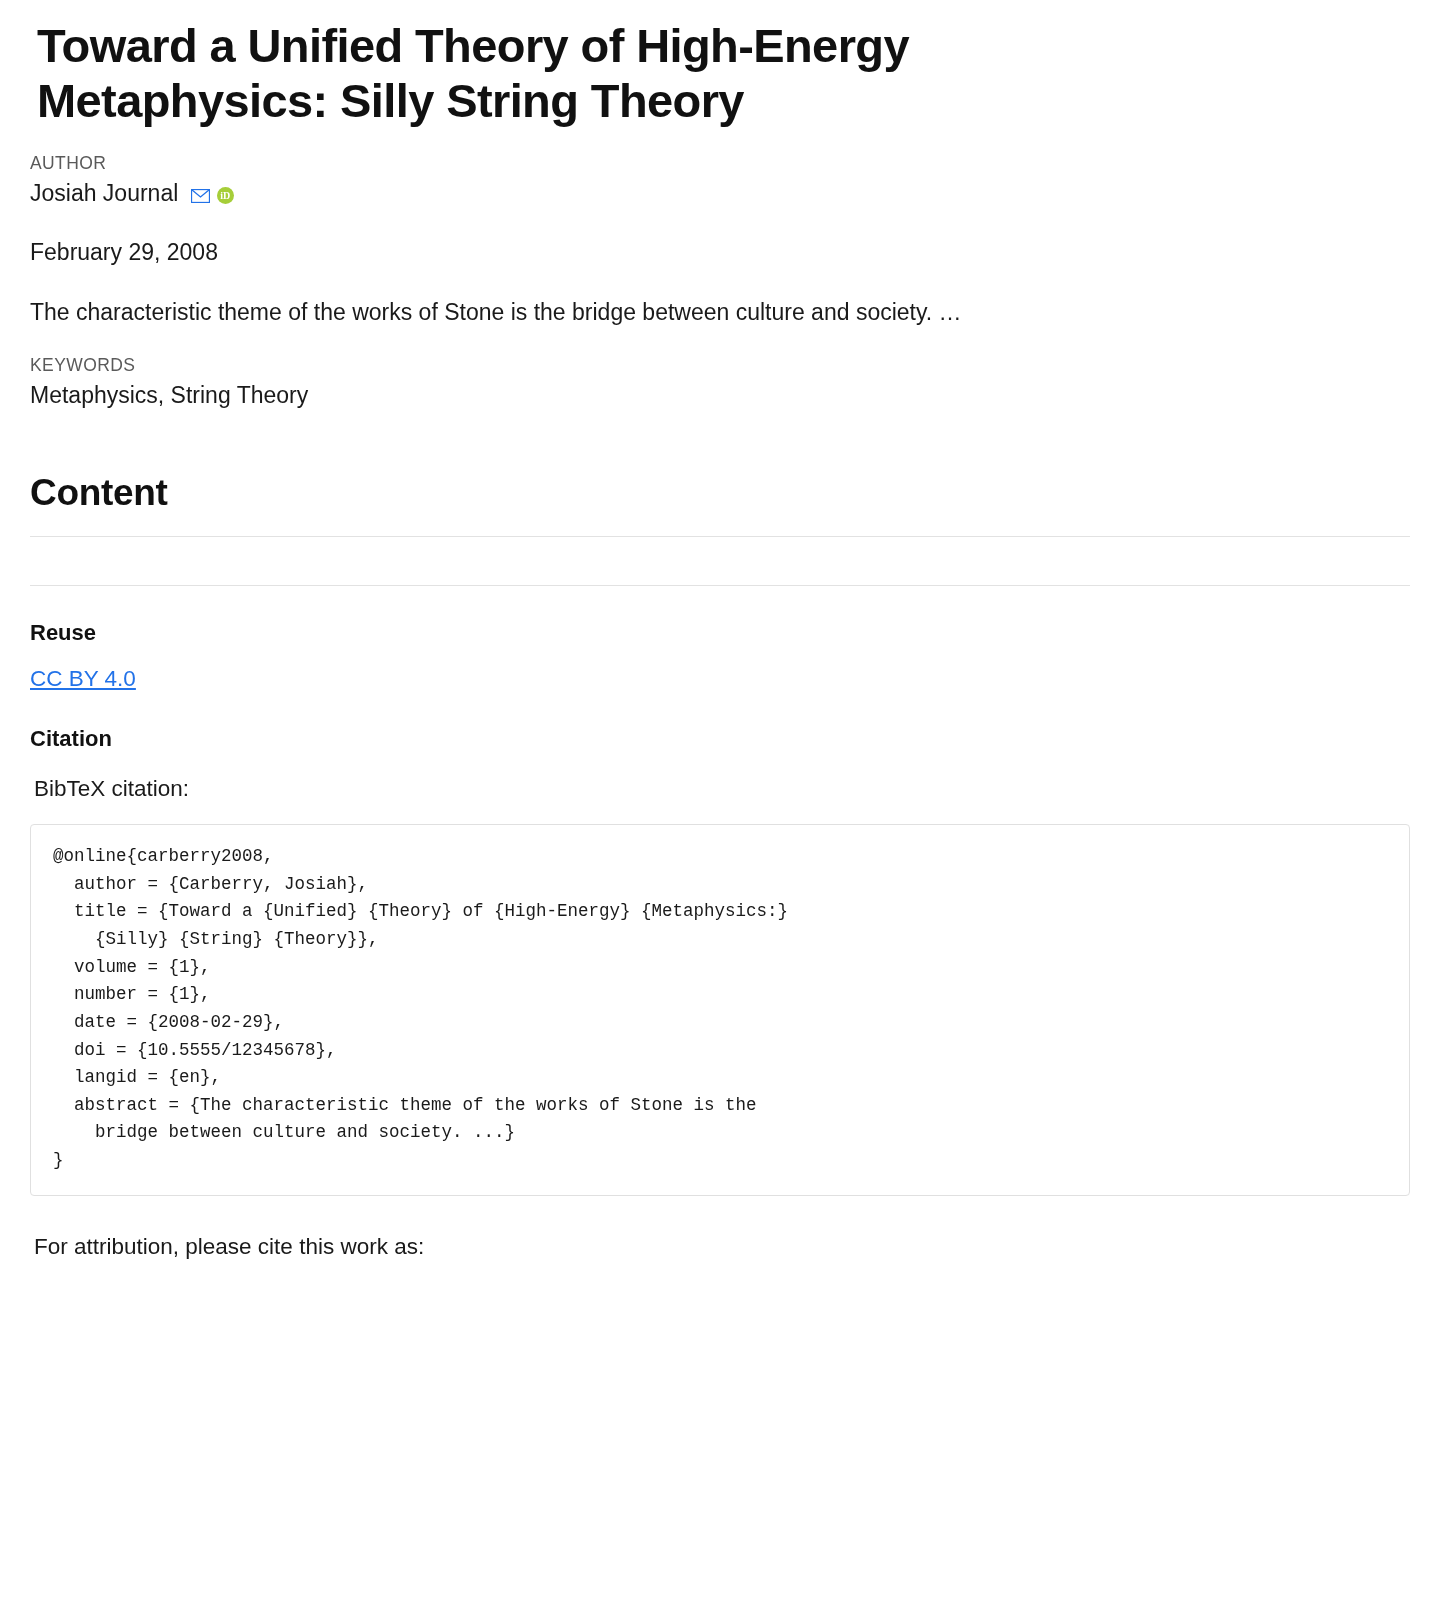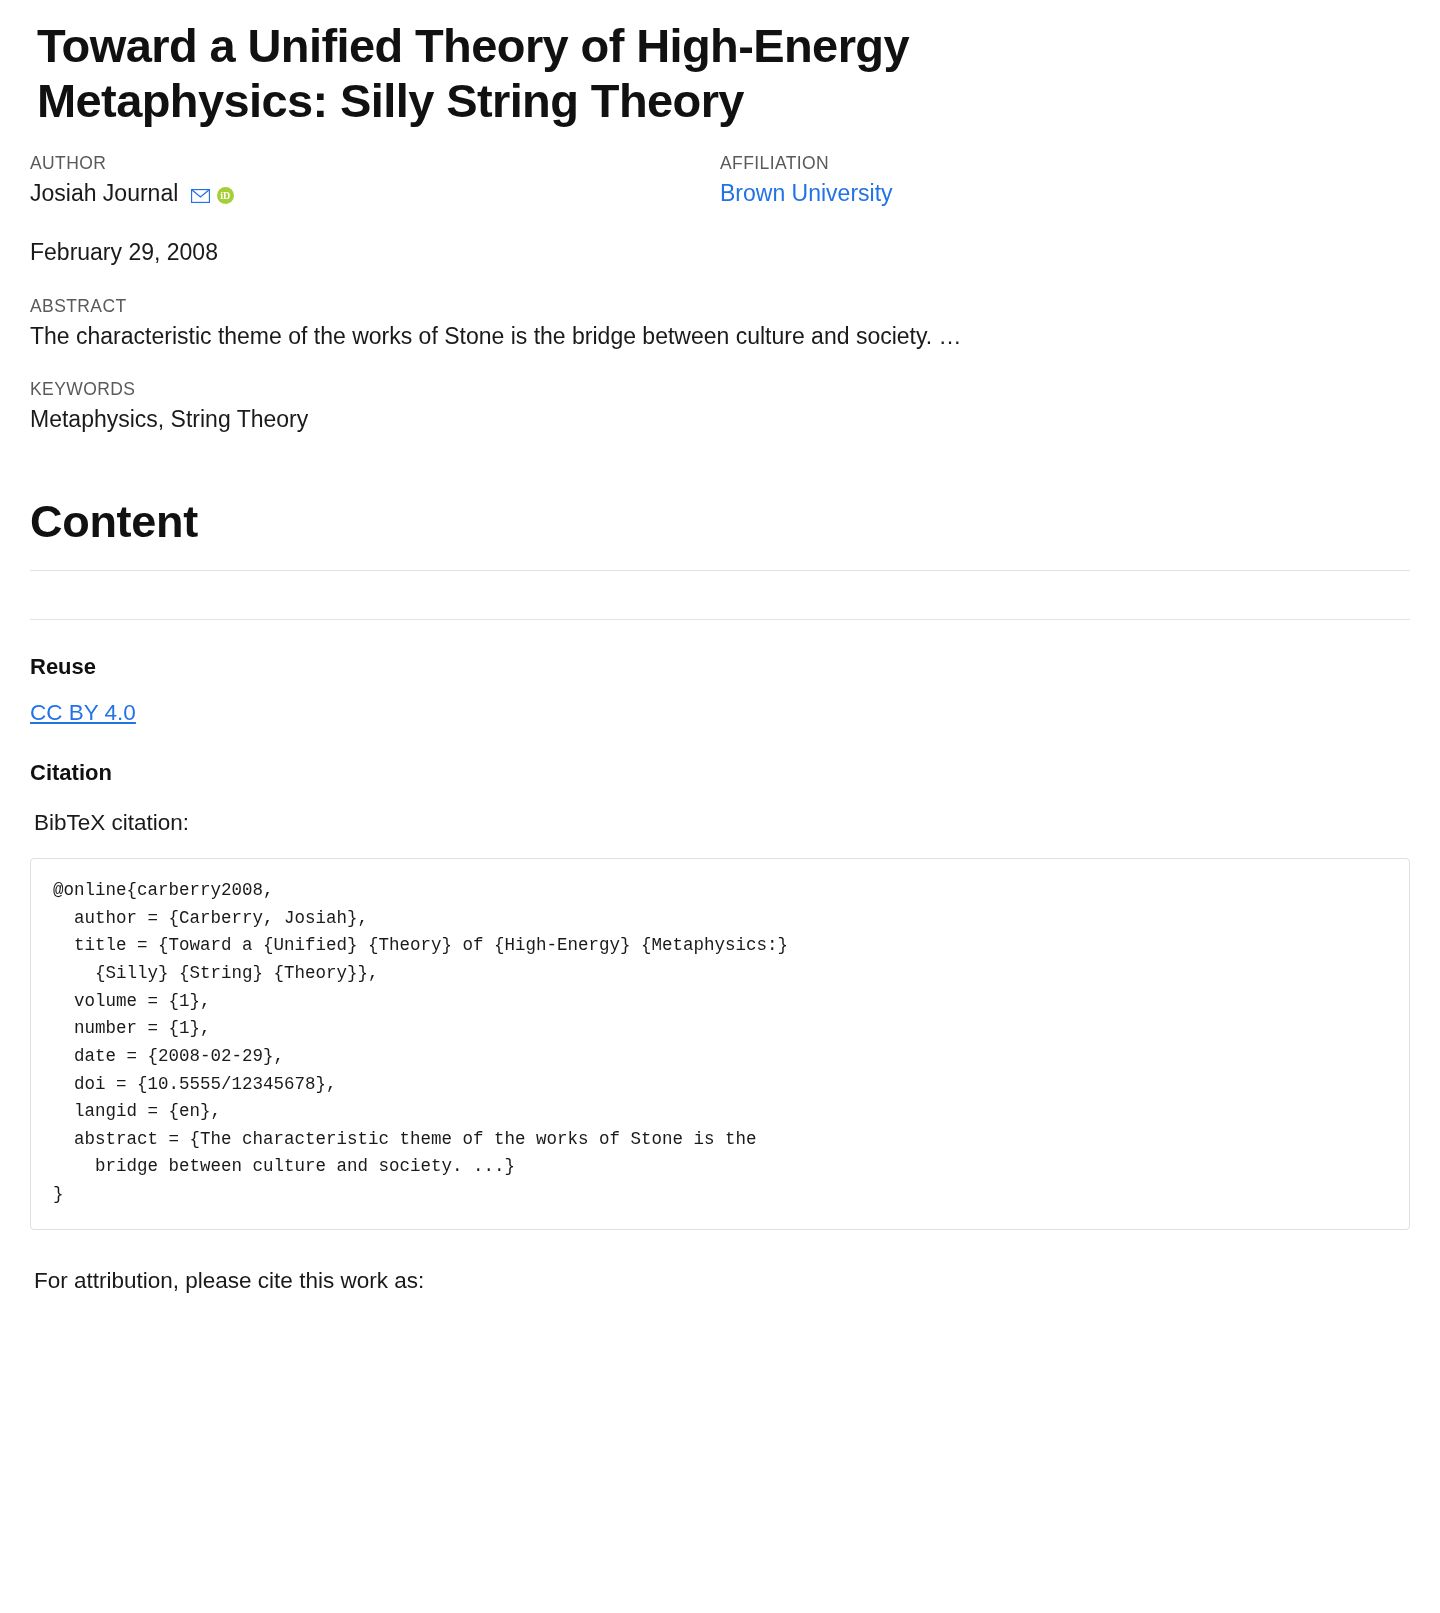--- a/index.html
+++ b/index.html
@@ -72,21 +72,21 @@
     color: #ffffff;
     font-size: 10px;
     font-weight: bold;
     font-family: "Liberation Serif", serif;
     line-height: 17px;
     text-align: center;
   }
   .full-row { grid-column: 1 / -1; }
 
   h2.content-heading {
-    font-size: 45px;
+    font-size: 37px;
     font-weight: bold;
     letter-spacing: -0.3px;
     margin: 34px 0 22px 0;
     color: #111111;
   }
   hr.rule {
     border: 0;
     border-top: 1px solid #e2e2e2;
     margin: 0;
   }
@@ -157,33 +157,26 @@
             <svg width="19" height="14" viewBox="0 0 19 14" aria-hidden="true">
               <rect x="0.5" y="0.5" width="18" height="13" fill="none" stroke="#2272e8" stroke-width="1.3"></rect>
               <path d="M0.5 0.5 L9.5 8 L18.5 0.5" fill="none" stroke="#2272e8" stroke-width="1.3"></path>
             </svg>
           </span>
           <span class="orcid-icon"></span>
         </span>
       </div>
     </div>
 
-    <div>
-      <div class="meta-label">AFFILIATION</div>
-      <div class="meta-value">
-        <a class="link" href="#">Brown University</a>
-      </div>
-    </div>
 
     <div class="full-row">
       <div class="meta-value">February 29, 2008</div>
     </div>
 
     <div class="full-row">
-      <div class="meta-label">ABSTRACT</div>
       <div class="meta-value">The characteristic theme of the works of Stone is the bridge between culture and society. …</div>
     </div>
 
     <div class="full-row">
       <div class="meta-label">KEYWORDS</div>
       <div class="meta-value">Metaphysics, String Theory</div>
     </div>
 
   </div>
 

